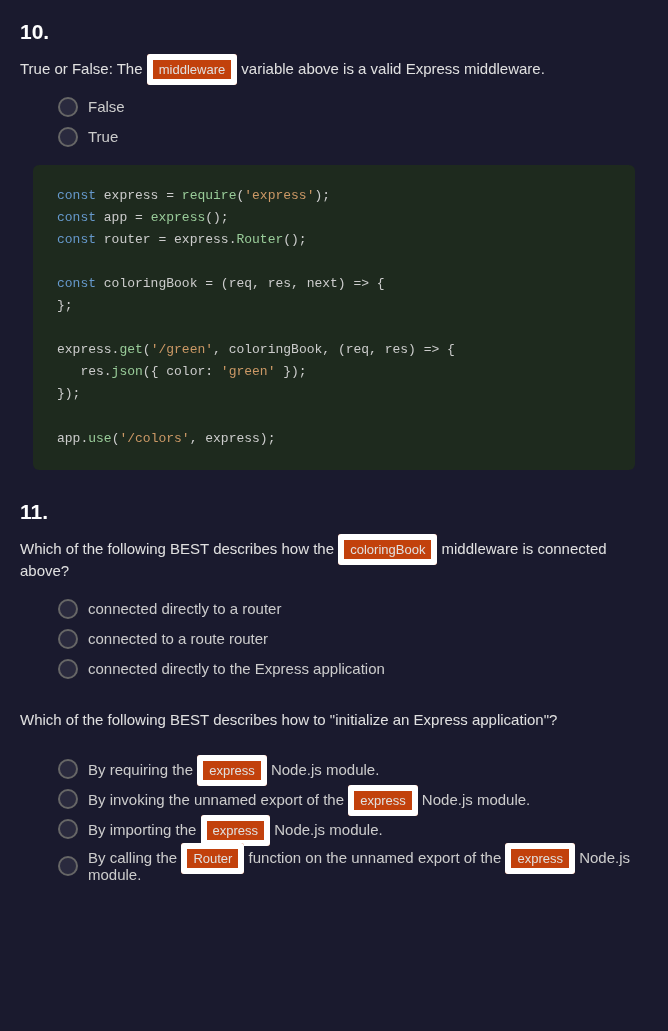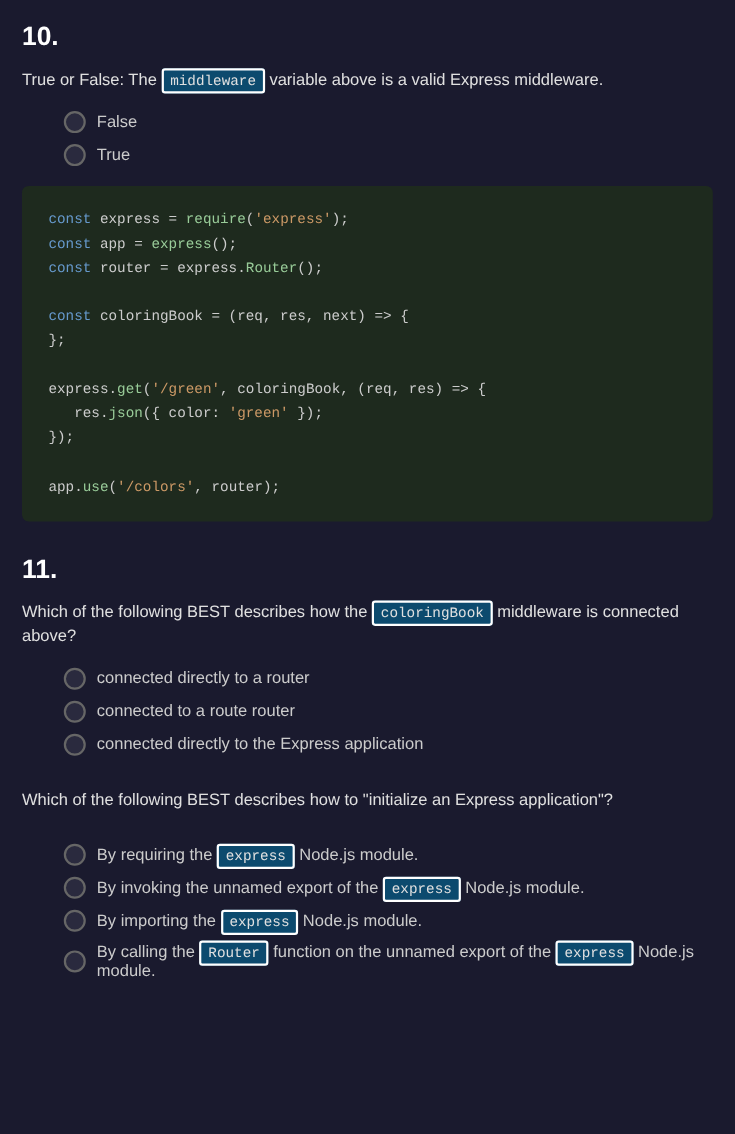--- a/index.html
+++ b/index.html
@@ -6,37 +6,37 @@
     body {
       background-color: #1a1a2e;
       color: #e0e0e0;
       font-family: Arial, sans-serif;
       font-size: 15px;
       width: 668px;
       min-height: 1031px;
       padding: 20px;
     }
     .question-number {
-      font-size: 24px;
+      font-size: 21px;
       font-weight: bold;
       color: #ffffff;
       margin-bottom: 14px;
     }
     .question-text {
       color: #e0e0e0;
       margin-bottom: 16px;
       line-height: 1.5;
     }
     .inline-code {
-      background-color: #0c4a6e;
-      border: 2px solid #ffffff;
+      background-color: #c2410c;
+      border: 6px solid #ffffff;
       color: #e0e0e0;
       padding: 2px 6px;
       border-radius: 3px;
-      font-family: Liberation Mono, monospace;
+      font-family: Liberation Sans, sans-serif;
       font-size: 13px;
     }
     .radio-option {
       display: flex;
       align-items: center;
       margin-bottom: 10px;
       cursor: pointer;
       padding-left: 38px;
     }
     .radio-circle {
@@ -48,21 +48,21 @@
       margin-right: 10px;
       flex-shrink: 0;
     }
     .radio-label {
       color: #cccccc;
     }
     .code-block {
       background-color: #1e2a1e;
       border-radius: 6px;
       padding: 20px 24px;
-      margin: 18px 0;
+      margin: 18px 13px;
       font-family: 'Courier New', monospace;
       font-size: 13px;
       line-height: 1.7;
     }
     .kw { color: #6699cc; }
     .fn { color: #99cc99; }
     .str { color: #cc9966; }
     .var { color: #cccccc; }
     .section {
       margin-bottom: 30px;
@@ -91,21 +91,21 @@
     <div><span class="kw">const</span><span class="var"> app = </span><span class="fn">express</span><span class="var">();</span></div>
     <div><span class="kw">const</span><span class="var"> router = express.</span><span class="fn">Router</span><span class="var">();</span></div>
     <div>&nbsp;</div>
     <div><span class="kw">const</span><span class="var"> coloringBook = (req, res, next) =&gt; {</span></div>
     <div><span class="var">};</span></div>
     <div>&nbsp;</div>
     <div><span class="var">express.</span><span class="fn">get</span><span class="var">(</span><span class="str">'/green'</span><span class="var">, coloringBook, (req, res) =&gt; {</span></div>
     <div><span class="var">&nbsp;&nbsp;&nbsp;res.</span><span class="fn">json</span><span class="var">({ color: </span><span class="str">'green'</span><span class="var"> });</span></div>
     <div><span class="var">});</span></div>
     <div>&nbsp;</div>
-    <div><span class="var">app.</span><span class="fn">use</span><span class="var">(</span><span class="str">'/colors'</span><span class="var">, router);</span></div>
+    <div><span class="var">app.</span><span class="fn">use</span><span class="var">(</span><span class="str">'/colors'</span><span class="var">, express);</span></div>
   </div>
 </div>
 
 <div class="section">
   <div class="question-number">11.</div>
   <div class="question-text">
     <span>Which of the following BEST describes how the </span><span class="inline-code">coloringBook</span><span> middleware is connected above?</span>
   </div>
 
   <div class="radio-option">

